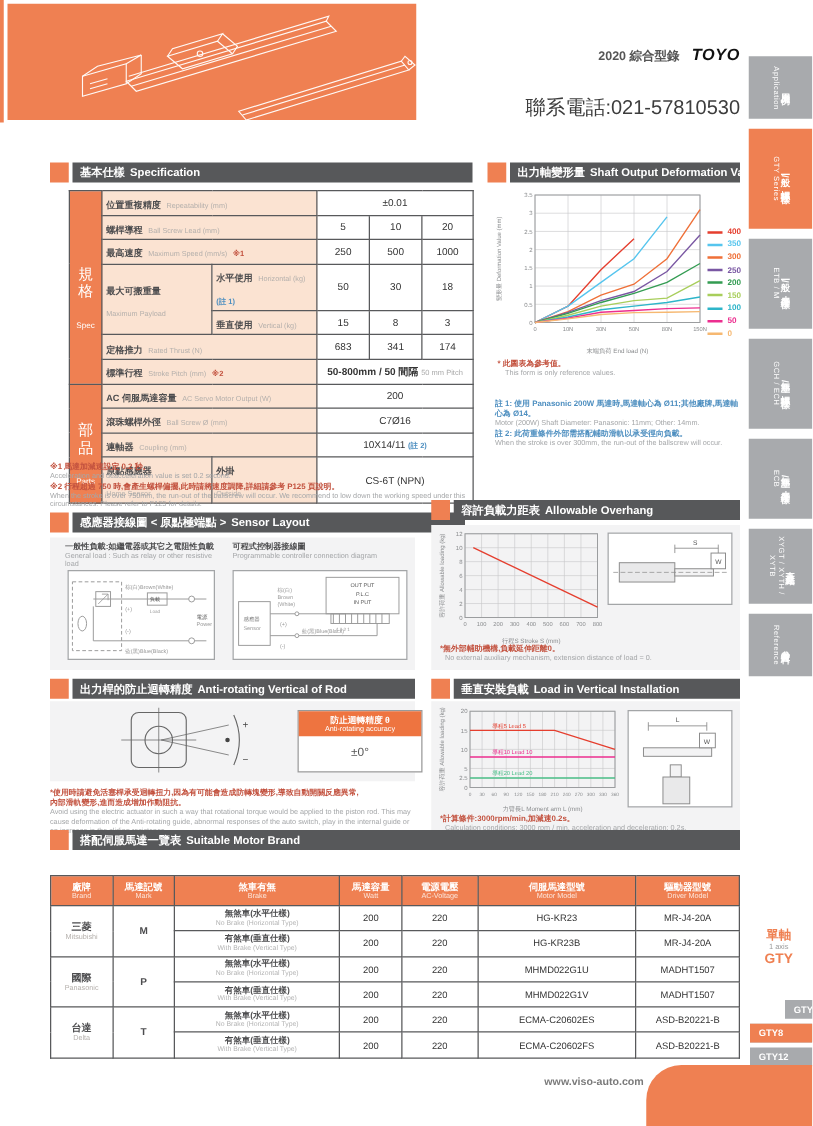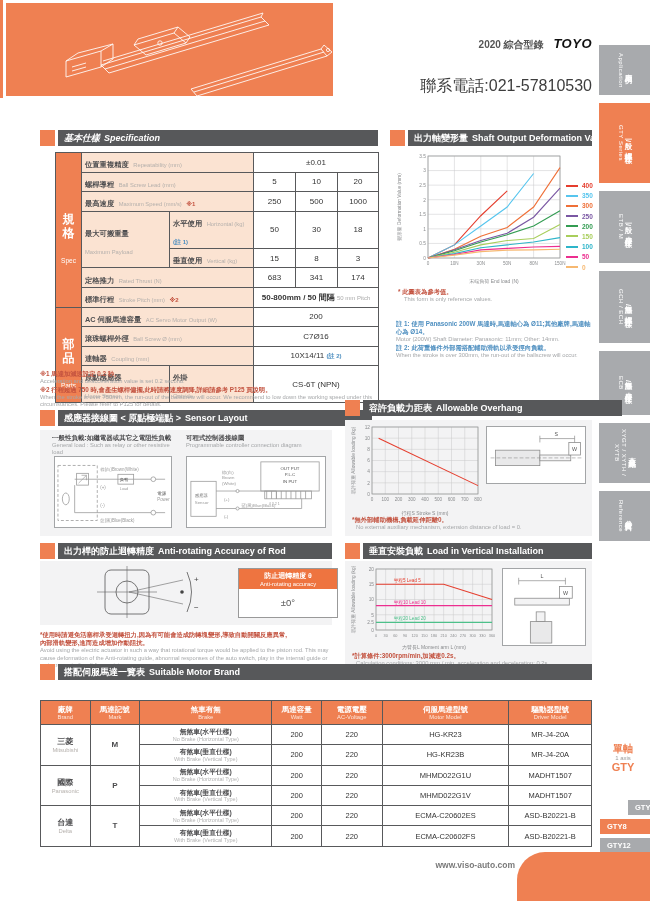--- a/index.html
+++ b/index.html
@@ -35,21 +35,21 @@
   .gtab{left:600px;width:50px;height:15px;background:var(--gray-tab);color:#fff;font-size:7.5px;font-weight:bold;line-height:15px;padding-left:7px;}
   .gtab.active{background:var(--orange);}
   .corner{left:517px;top:852px;width:133px;height:49px;background:var(--orange);border-top-left-radius:28px;}
   .footer-url{left:400px;top:860px;width:115px;text-align:right;font-size:8.5px;font-weight:bold;color:#7a7a7a;}
   
   table{border-collapse:collapse;table-layout:fixed;}
   .spec-table{left:55px;top:152px;width:323px;}
   .spec-table td{border:1px solid var(--bd);height:19.6px;padding:0 3px;vertical-align:middle;}
   .spec-table{border:1.5px solid var(--bd);}
   .gcell{background:var(--orange);color:#fff;text-align:center;padding:0!important;}
-  .gzh{font-size:12px;font-weight:bold;width:14px;margin:16px auto;word-break:break-all;line-height:1.2;}
+  .gzh{font-size:12px;font-weight:normal;width:14px;margin:16px auto;word-break:break-all;line-height:1.2;}
   .gen{font-size:6.5px;line-height:1.1;}
   .lcell{background:var(--peach);}
   .lzh{font-size:7.3px;font-weight:bold;color:#4c4c4e;}
   .len{font-size:5.8px;color:#b5b0ac;}
   .vcell{background:#fff;text-align:center;font-size:8px;color:#333;margin-top:21px;}
   .redmark{color:var(--red);font-size:6px;font-weight:bold;}
   .bluemark{color:var(--blue);font-size:6px;font-weight:bold;}
   .graymark{color:#aaa;font-size:6px;}
   
   .notes{font-size:6.3px;line-height:1.3;}
@@ -170,21 +170,21 @@
     <div class="en">1 axis</div>
     <div class="code">GTY</div>
   </div>
   <div class="abs gtab" style="top:819px;">GTY4</div>
   <div class="abs gtab" style="top:800px;margin-left:28px;">GTY5</div>
   <div class="abs gtab active" style="top:819px;">GTY8</div>
   <div class="abs gtab" style="top:838px;">GTY12</div>
   <div class="abs corner"></div>
   <div class="abs footer-url">www.viso-auto.com</div>
 
-  <div class="abs secbar" style="left:40px;top:130px;width:338px;font-style:italic;">
+  <div class="abs secbar" style="left:40px;top:130px;width:338px;">
     <span class="sq"></span>
     <span class="bar"><span>基本仕樣</span><span class="en">Specification</span></span>
   </div>
   <div class="abs secbar" style="left:390px;top:130px;width:202px;">
     <span class="sq"></span>
     <span class="bar"><span>出力軸變形量</span><span class="en">Shaft Output Deformation Value</span></span>
   </div>
 
   <table class="abs spec-table">
     <colgroup>
@@ -422,21 +422,21 @@
           <text x="36" y="22">Brown</text>
           <text x="36" y="28">(White)</text>
           <text x="38" y="44">(+)</text>
           <text x="56" y="50">藍(黑)Blue(Black)</text>
           <text x="38" y="62">(-)</text>
         </g>
       </svg>
     </div>
   </div>
 
-  <div class="abs secbar" style="left:345px;top:400px;width:277px;">
+  <div class="abs secbar" style="left:345px;top:400px;width:247px;">
     <span class="sq"></span>
     <span class="bar"><span>容許負載力距表</span><span class="en">Allowable Overhang</span></span>
   </div>
   <div class="abs panel" style="left:345px;top:420px;width:247px;height:116px;"></div>
   <div class="abs" style="left:350px;top:422px;">
       <svg viewBox="0 0 136 94" width="136" height="94">
         <line x1="22" y1="5" x2="22" y2="72" stroke="#C8C9CA" stroke-width="0.5"></line>
         <line x1="35.25" y1="5" x2="35.25" y2="72" stroke="#C8C9CA" stroke-width="0.5"></line>
         <line x1="48.5" y1="5" x2="48.5" y2="72" stroke="#C8C9CA" stroke-width="0.5"></line>
         <line x1="61.75" y1="5" x2="61.75" y2="72" stroke="#C8C9CA" stroke-width="0.5"></line>
@@ -487,21 +487,21 @@
       <text x="90" y="25" text-anchor="middle" font-size="5.5" fill="#555">W</text>
     </svg>
   </div>
   <div class="abs notes" style="left:352px;top:516px;width:235px;">
     <div class="nred">*無外部輔助機構,負載延伸距離0。</div>
     <div class="ngray" style="padding-left:4px;">No external auxiliary mechanism, extension distance of load = 0.</div>
   </div>
 
   <div class="abs secbar" style="left:40px;top:543px;width:292px;">
     <span class="sq"></span>
-    <span class="bar"><span>出力桿的防止迴轉精度</span><span class="en">Anti-rotating Accuracy of Rod</span></span>
+    <span class="bar"><span>出力桿的防止迴轉精度</span><span class="en">Anti-rotating Vertical of Rod</span></span>
   </div>
   <div class="abs panel" style="left:40px;top:561px;width:292px;height:64px;">
     <svg class="abs" style="left:55px;top:5px;" viewBox="0 0 130 54" width="130" height="54">
       <g stroke="#666" fill="none" stroke-width="0.9">
         <rect x="10" y="4" width="44" height="44" rx="6"></rect>
         <circle cx="32" cy="26" r="11"></circle>
         <path d="M2 26 H62 M32 0 V52" stroke-width="0.6"></path>
         <path d="M34 26 L88 14 M34 26 L88 38" stroke-width="0.6"></path>
         <path d="M92 6 Q101 26 92 46" stroke-width="0.9"></path>
       </g>

